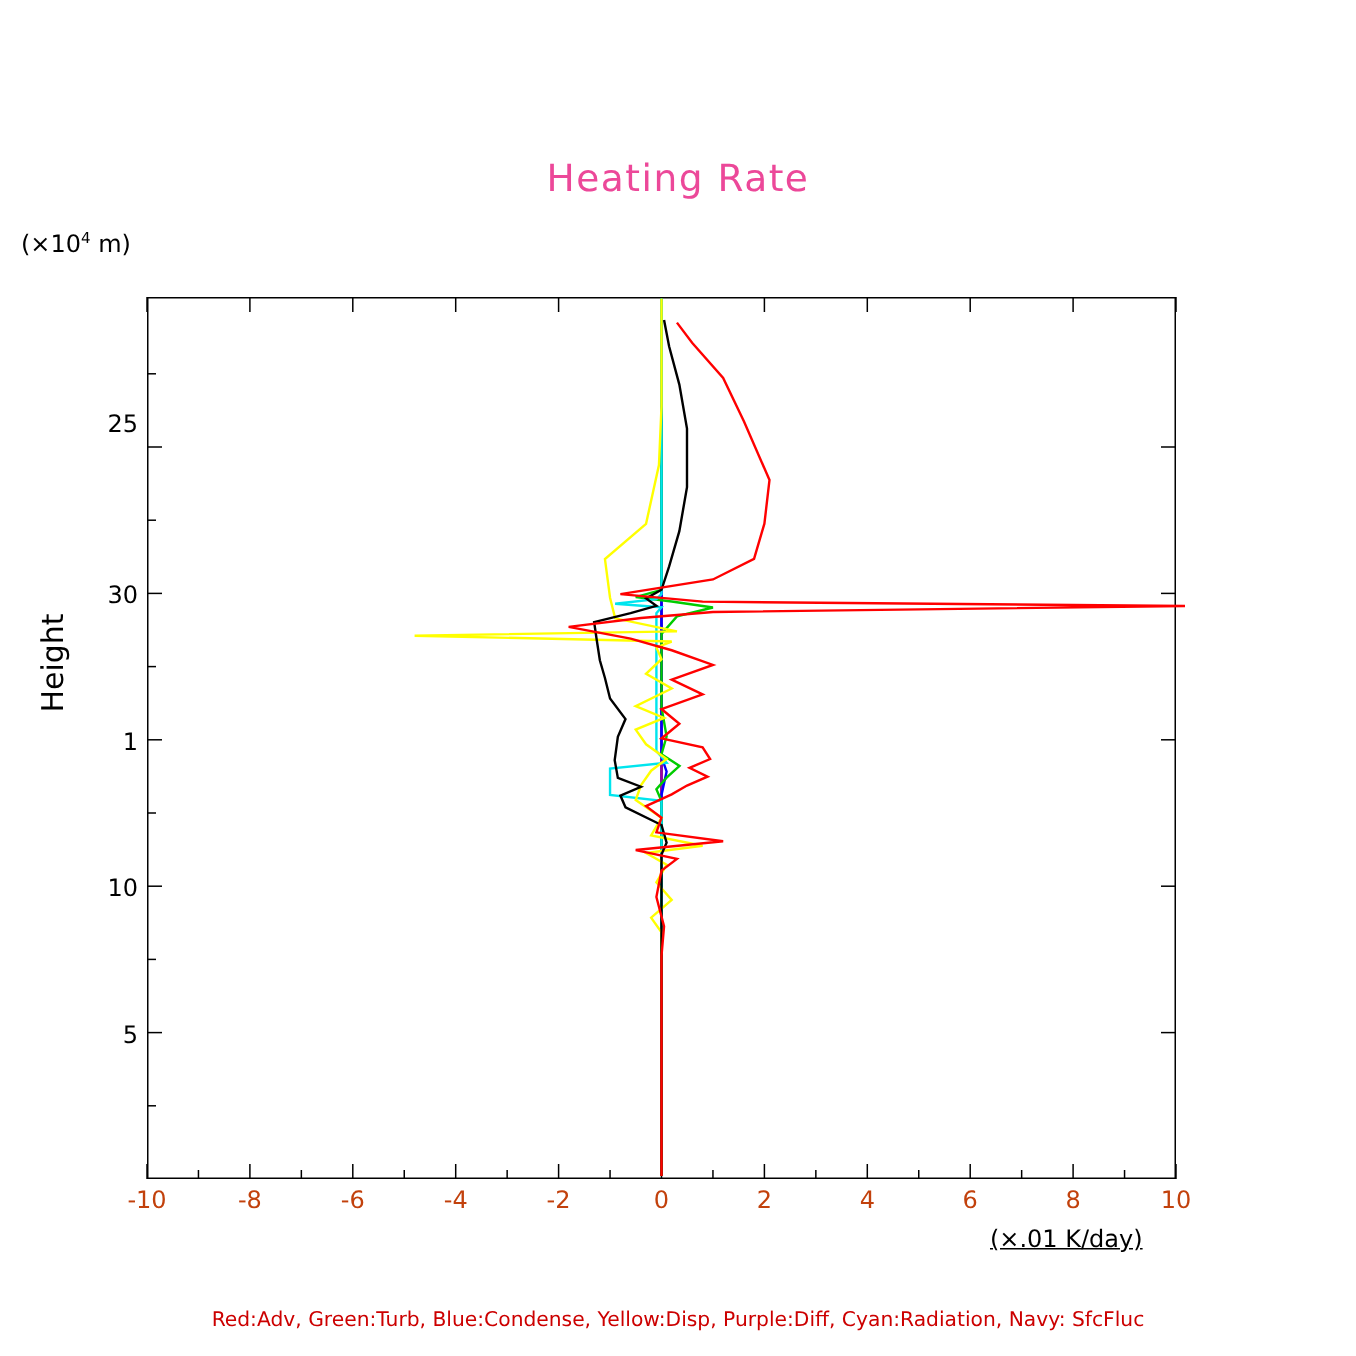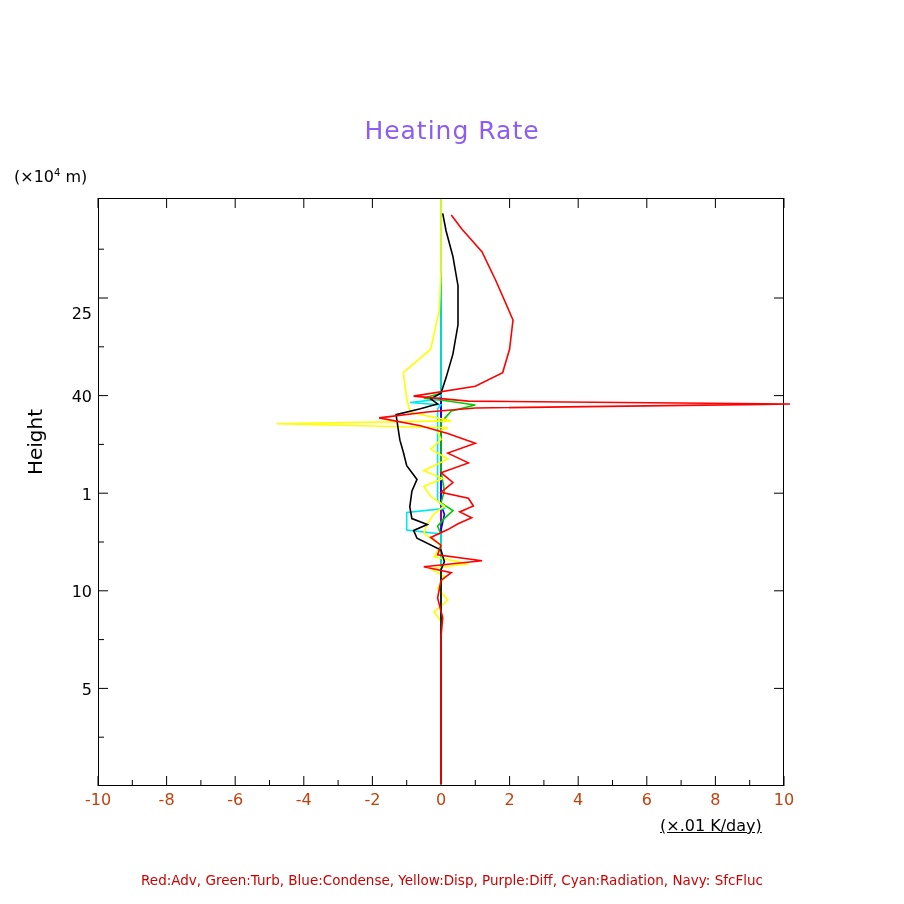--- a/index.html
+++ b/index.html
@@ -17,31 +17,31 @@
   }
   #figure {
     position: absolute;
     left: 0; top: 0;
     width: 904px;
     height: 904px;
   }
   .title {
     position: absolute;
     left: 0;
-    top: 116px;
+    top: 104px;
     width: 904px;
     text-align: center;
     font-size: 25px;
     letter-spacing: 1px;
-    color: #8b5cf6;
+    color: #ec4899;
   }
   .yunit {
     position: absolute;
     left: 14px;
-    top: 167px;
+    top: 153px;
     font-size: 16px;
     color: #000;
   }
   .yunit sup {
     font-size: 10px;
     vertical-align: super;
   }
   .ylabel {
     position: absolute;
     left: -35px;
@@ -191,18 +191,18 @@
   <div class="tick-label-x" style="left:416px">0</div>
   <div class="tick-label-x" style="left:484.6px">2</div>
   <div class="tick-label-x" style="left:553.2px">4</div>
   <div class="tick-label-x" style="left:621.8px">6</div>
   <div class="tick-label-x" style="left:690.4px">8</div>
   <div class="tick-label-x" style="left:759px">10</div>
 
   <div class="tick-label-y" style="top:680px">5</div>
   <div class="tick-label-y" style="top:582px">10</div>
   <div class="tick-label-y" style="top:485px">1</div>
-  <div class="tick-label-y" style="top:387px">40</div>
-  <div class="tick-label-y" style="top:304px">25</div>
+  <div class="tick-label-y" style="top:387px">30</div>
+  <div class="tick-label-y" style="top:273px">25</div>
 
   <div class="caption">Red:Adv, Green:Turb, Blue:Condense, Yellow:Disp, Purple:Diff, Cyan:Radiation, Navy: SfcFluc</div>
 
 </div>
 
 </body></html>

